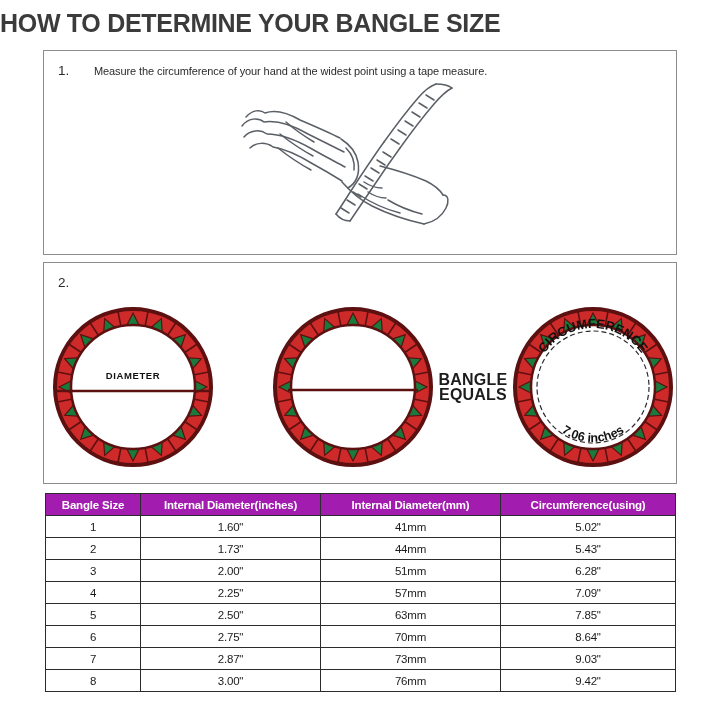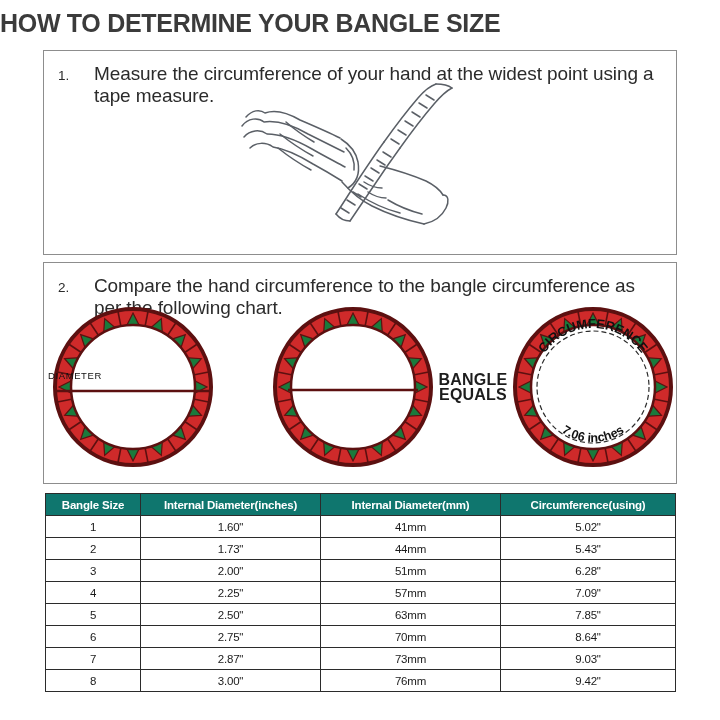--- a/index.html
+++ b/index.html
@@ -47,21 +47,21 @@
     display: flex;
     align-items: baseline;
   }
   .step-num {
     width: 36px;
     flex: 0 0 36px;
     font-size: 13.5px;
     color: #2b2b2b;
   }
   .step-text {
-    font-size: 19px;
+    font-size: 11px;
     color: #2b2b2b;
     letter-spacing: -0.1px;
   }
 
   
   #hand-illustration {
     position: absolute;
     left: 228px;
     top: 82px;
     width: 230px;
@@ -93,23 +93,23 @@
     line-height: 12.5px;
     color: #1d1d1d;
     letter-spacing: -0.2px;
   }
   
   .diameter-caption {
     position: absolute;
     left: 0;
     width: 170px;
     top: 68px;
-    text-align: left;
+    text-align: center;
     font-size: 9.5px;
-    font-weight: normal;
+    font-weight: bold;
     letter-spacing: 0.6px;
     color: #111;
   }
 
   #bangle-equals-label {
     position: absolute;
     left: 438px;
     top: 372px;
     width: 70px;
     text-align: center;
@@ -132,21 +132,21 @@
   #size-table th, #size-table td {
     border: 1.5px solid #2b2b2b;
     height: 21px;
     text-align: center;
     font-size: 11.5px;
     color: #1a1a1a;
     padding: 0;
     letter-spacing: -0.2px;
   }
   #size-table th {
-    background: #0f766e;
+    background: #a21caf;
     color: #ffffff;
     font-weight: bold;
     font-size: 11.5px;
   }
   #size-table col.c0 { width: 95px; }
   #size-table col.c1 { width: 180px; }
   #size-table col.c2 { width: 180px; }
   #size-table col.c3 { width: 175px; }
 </style>
 </head>
@@ -209,21 +209,20 @@
 
       <path d="M136 100 C142 104 148 106 154 106"></path>
       <path d="M140 110 C146 114 152 116 158 116"></path>
     </g>
   </svg>
 </div>
 
 <div class="step-box" id="step-box-2">
   <div class="step-row">
     <span class="step-num">2.</span>
-    <span class="step-text">Compare the hand circumference to the bangle circumference as per the following chart.</span>
   </div>
 </div>
 
 <div class="bangle" id="bangle-diameter">
   <svg viewBox="0 0 170 170" aria-hidden="true">
     <defs>
       <g id="ringpattern"></g>
     </defs>
 
     <circle cx="85" cy="85" r="78" fill="#cf2a2a" stroke="#5c1010" stroke-width="4"></circle>

